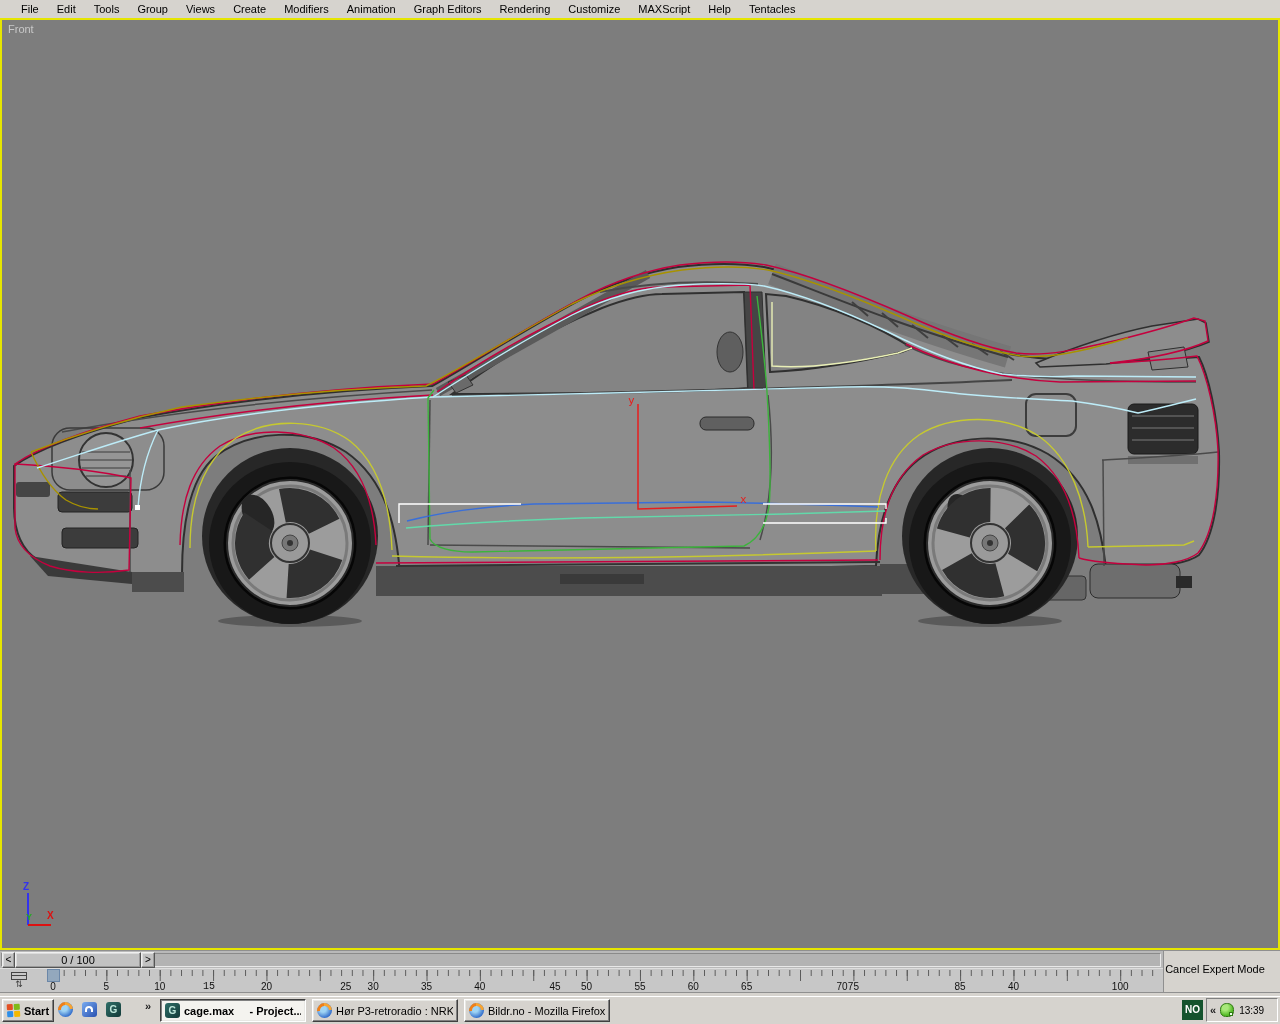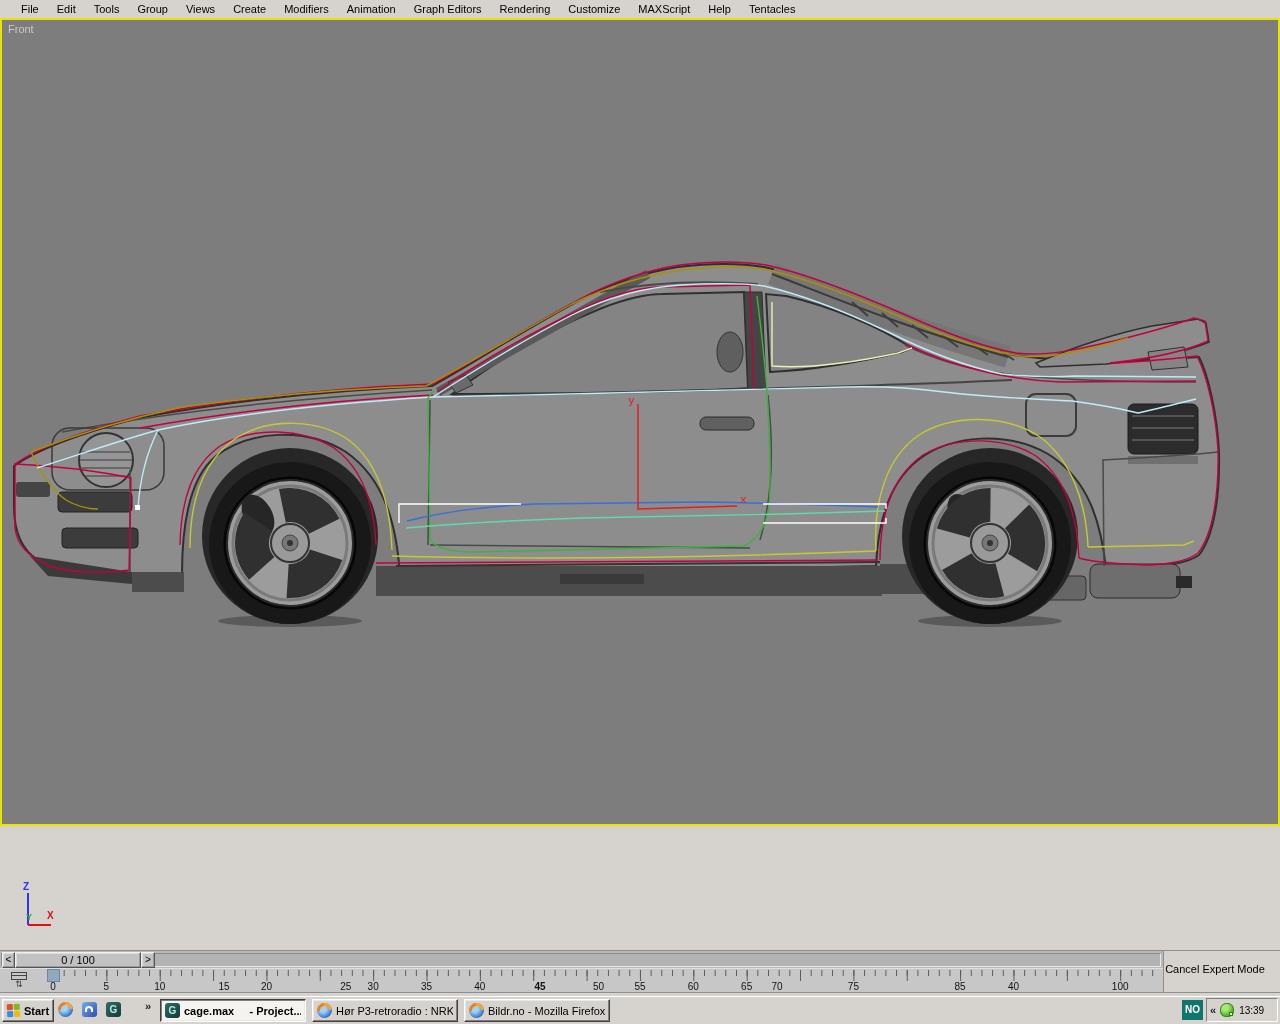--- a/index.html
+++ b/index.html
@@ -6,21 +6,21 @@
   html,body { width:1280px; height:1024px; overflow:hidden; background:#000; }
   body { font-family:"Liberation Sans", sans-serif; font-size:11px; color:#000; position:relative; }
   #screen { position:absolute; inset:0; width:1280px; height:1024px; background:#d6d3ce; }
 
   
   .menubar { position:absolute; left:0; top:0; width:1280px; height:18px;
              background:var(--ui_face); display:flex; align-items:center; padding-left:12px; }
   .menu-item { padding:2px 9px 3px 9px; cursor:default; white-space:nowrap; }
 
   
-  .viewport { position:absolute; left:0; top:18px; width:1280px; height:808px;
+  .viewport { position:absolute; left:0; top:18px; width:1280px; height:932px;
               background:var(--viewport_bg); border:2px solid var(--viewport_border); }
   .vp-label { position:absolute; left:6px; top:3px; color:#c9c9c9; font-size:11px; z-index:5; }
   .scene { position:absolute; left:0; top:0; width:1276px; height:928px; }
 
   
   .timeslider { position:absolute; left:0; top:950px; width:1163px; height:18px; background:#b9b9b9;
                 border-top:1px solid #8f8f8f; }
   .ts-track { position:absolute; left:1px; top:2px; width:1160px; height:14px; background:#b3b3b3;
               border:1px solid; border-color:#8a8a8a #e8e8e8 #e8e8e8 #8a8a8a; }
   .ts-btn { position:absolute; top:1px; height:16px; background:#c2c2c2; border:1px solid;
@@ -87,21 +87,21 @@
               text-align:center; line-height:15px; }
   .blue-icon { display:inline-block; width:15px; height:15px; border-radius:3px; position:relative; flex:none;
                background:linear-gradient(135deg,#79abf0,#2850b0); }
   .blue-icon i { position:absolute; left:3px; top:4px; width:8px; height:6px; border:2px solid #fff;
                  border-bottom:none; border-radius:6px 6px 0 0; }
   .msn-icon { display:inline-block; width:14px; height:14px; border-radius:45% 45% 40% 40%; position:relative; flex:none;
               background:radial-gradient(circle at 35% 30%, #a8e87a 0 25%, #4fb822 70%); border:1px solid #2f7a12; }
   .msn-icon i { position:absolute; right:0px; bottom:0px; width:4px; height:4px; background:#eaffea; border:1px solid #2f7a12; }
 
   
-  .lang-box { position:absolute; left:1182px; top:3px; width:21px; height:20px; background:#0f766e; color:#fff;
+  .lang-box { position:absolute; left:1182px; top:3px; width:21px; height:20px; background:#14532d; color:#fff;
               font-size:10px; font-weight:bold; text-align:center; line-height:20px; }
   .tray { position:absolute; left:1206px; top:1px; width:72px; height:24px; border:1px solid;
           border-color:#808080 #ffffff #ffffff #808080; display:flex; align-items:center; gap:4px; padding:0 3px; }
   .tray-chevron { font-size:11px; font-weight:bold; color:#222; }
   .tray-time { font-size:10px; margin-left:1px; }
 </style>
 </head>
 <body>
 
 <div id="screen">
@@ -315,32 +315,32 @@
   <div class="ruler" id="ruler">
     <div class="minitrack">
       <span class="g1"></span>⇅
     </div>
     <div class="ticks-major"></div>
     <div class="ticks-minor"></div>
     <div class="frame-marker"></div>
   <span class="tick-num" style="left: 53px;">0</span>
       <span class="tick-num" style="left: 106.36px;">5</span>
       <span class="tick-num" style="left: 159.72px;">10</span>
-      <span class="tick-num" style="left: 224px;">15</span>
+      <span class="tick-num" style="left: 209px; font-family: Liberation Mono, monospace;">15</span>
       <span class="tick-num" style="left: 266.44px;">20</span>
       <span class="tick-num" style="left: 319.8px; margin-left: 26px;">25</span>
       <span class="tick-num" style="left: 373.16px;">30</span>
       <span class="tick-num" style="left: 426.52px;">35</span>
       <span class="tick-num" style="left: 479.88px;">40</span>
-      <span class="tick-num" style="left: 540px; font-weight: bold;">45</span>
-      <span class="tick-num" style="left: 586.6px; margin-left: 12px;">50</span>
+      <span class="tick-num" style="left: 555px;">45</span>
+      <span class="tick-num" style="left: 586.6px;">50</span>
       <span class="tick-num" style="left: 639.96px;">55</span>
       <span class="tick-num" style="left: 693.32px;">60</span>
       <span class="tick-num" style="left: 746.68px;">65</span>
-      <span class="tick-num" style="left: 777px;">70</span>
+      <span class="tick-num" style="left: 842px;">70</span>
       <span class="tick-num" style="left: 853.4px;">75</span>
       <span class="tick-num" style="left: 931px; margin-top: 36px;">80</span>
       <span class="tick-num" style="left: 960.12px;">85</span>
       <span class="tick-num" style="left: 1013.48px;">40</span>
       <span class="tick-num" style="left: 1066.84px; margin-top: 12px;">95</span>
       <span class="tick-num" style="left: 1120.2px;">100</span>
     </div>
 
   <div class="expert-panel">
     <div class="cancel-expert">Cancel Expert Mode</div>

